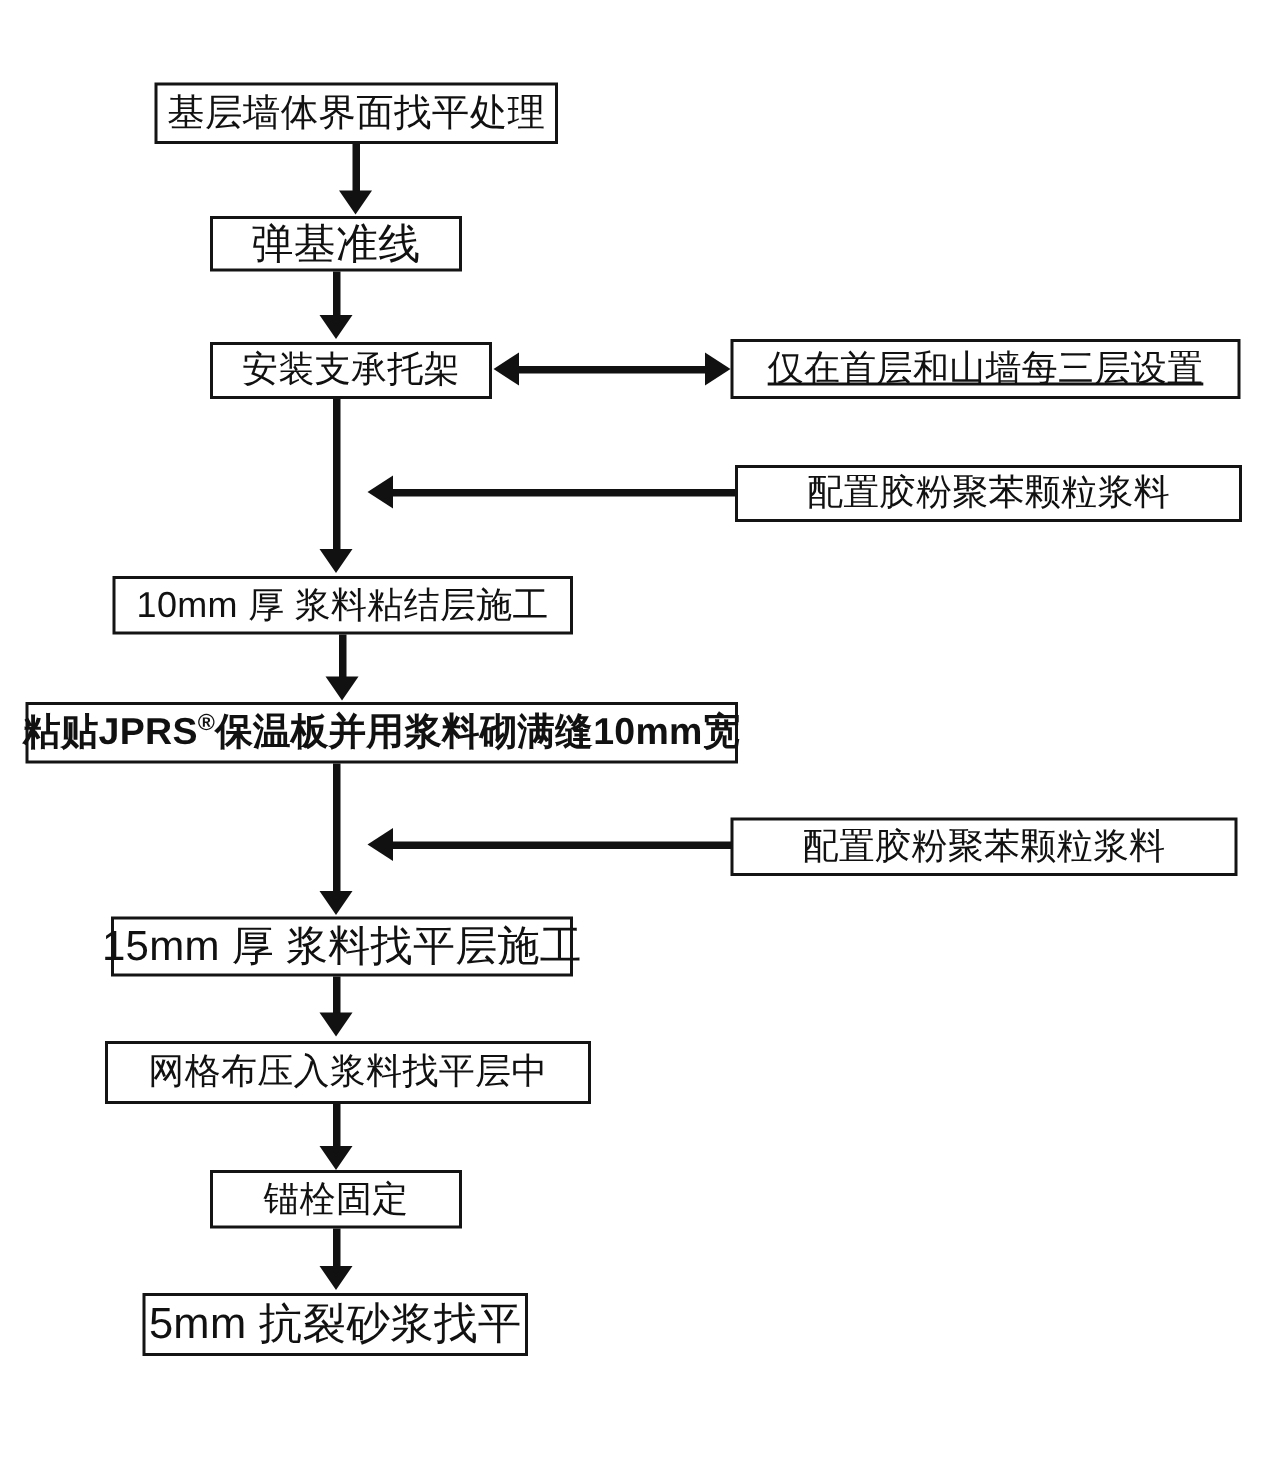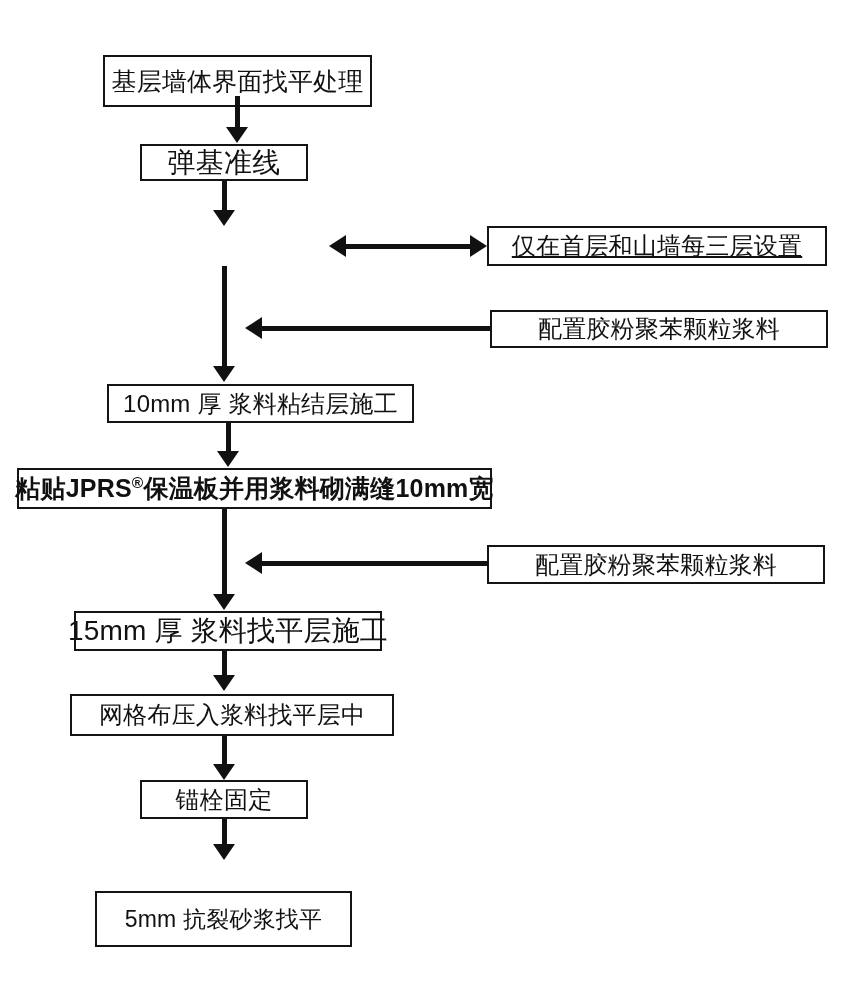--- a/index.html
+++ b/index.html
@@ -28,32 +28,32 @@
     color: #111111;
     white-space: nowrap;
     letter-spacing: 0.2px;
   }
   .node .label {
     display: block;
     line-height: 1;
     padding: 0 6px;
   }
   
-  .n1  { left:103px; top:55px;  width:269px; height:52px;  font-size:25px; }
+  .n1  { left:103px; top:55px;  width:269px; height:41px;  font-size:25px; }
   .n2  { left:140px; top:144px; width:168px; height:37px;  font-size:28px; }
   .n3  { left:140px; top:228px; width:188px; height:38px;  font-size:24px; }
   .r1  { left:487px; top:226px; width:340px; height:40px;  font-size:24px;text-decoration:underline; }
   .r2  { left:490px; top:310px; width:338px; height:38px;  font-size:24px; }
-  .n4  { left:75px;  top:384px; width:307px; height:39px;  font-size:24px;margin-left:32px; }
+  .n4  { left:75px;  top:384px; width:307px; height:39px;  font-size:24px; }
   .n5  { left:17px;  top:468px; width:475px; height:41px;  font-size:25px;font-weight:bold; }
   .r3  { left:487px; top:545px; width:338px; height:39px;  font-size:24px; }
   .n6  { left:74px;  top:611px; width:308px; height:40px;  font-size:28px; }
   .n7  { left:70px;  top:694px; width:324px; height:42px;  font-size:24px;text-align:center; }
   .n8  { left:140px; top:780px; width:168px; height:39px;  font-size:24px;text-align:center; }
-  .n9  { left:95px;  top:862px; width:257px; height:56px;  font-size:23px;margin-top:29px; }
+  .n9  { left:95px;  top:862px; width:257px; height:42px;  font-size:29px; }
 
   .reg {
     font-size: 0.62em;
     vertical-align: super;
     line-height: 0;
   }
 
   
   .vline {
     position: absolute;
@@ -96,20 +96,23 @@
 <div id="canvas">
 
   <div class="node n1">
     <span class="label">基层墙体界面找平处理</span>
   </div>
 
   <div class="node n2">
     <span class="label">弹基准线</span>
   </div>
 
+  <div class="node n3">
+    <span class="label">安装支承托架</span>
+  </div>
 
   <div class="node r1">
     <span class="label">仅在首层和山墙每三层设置</span>
   </div>
 
   <div class="node r2">
     <span class="label">配置胶粉聚苯颗粒浆料</span>
   </div>
 
   <div class="node n4">

